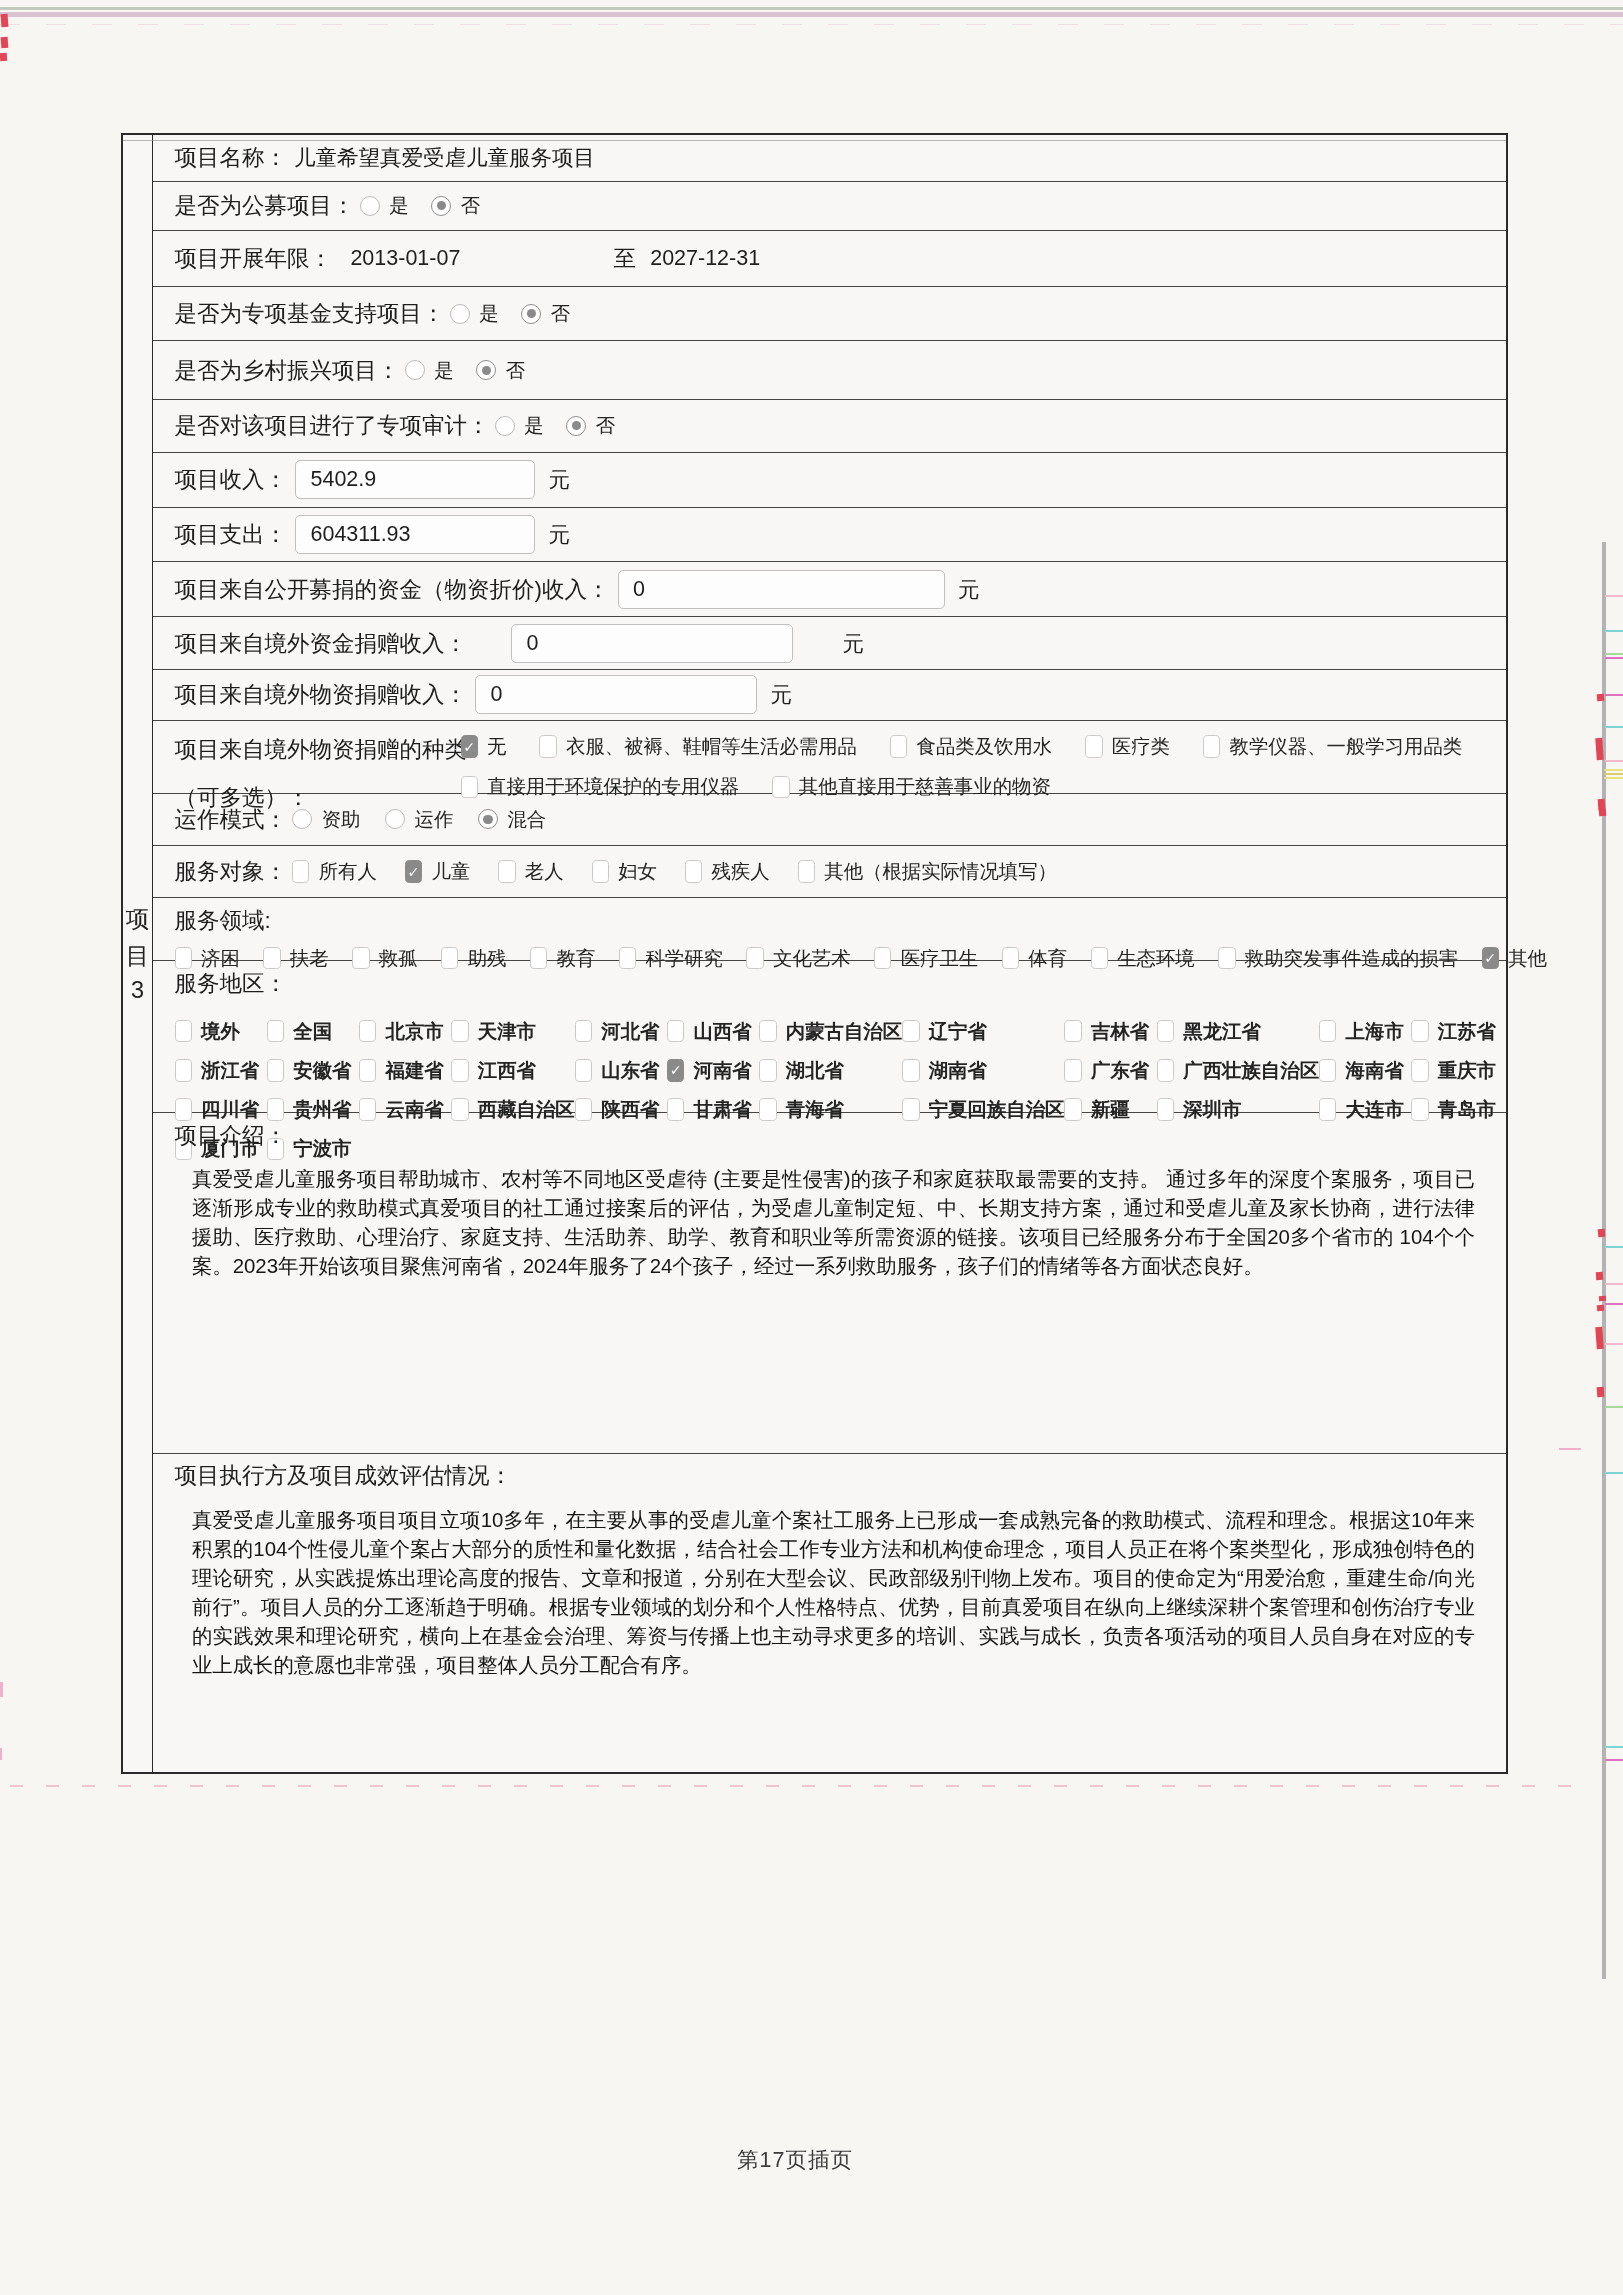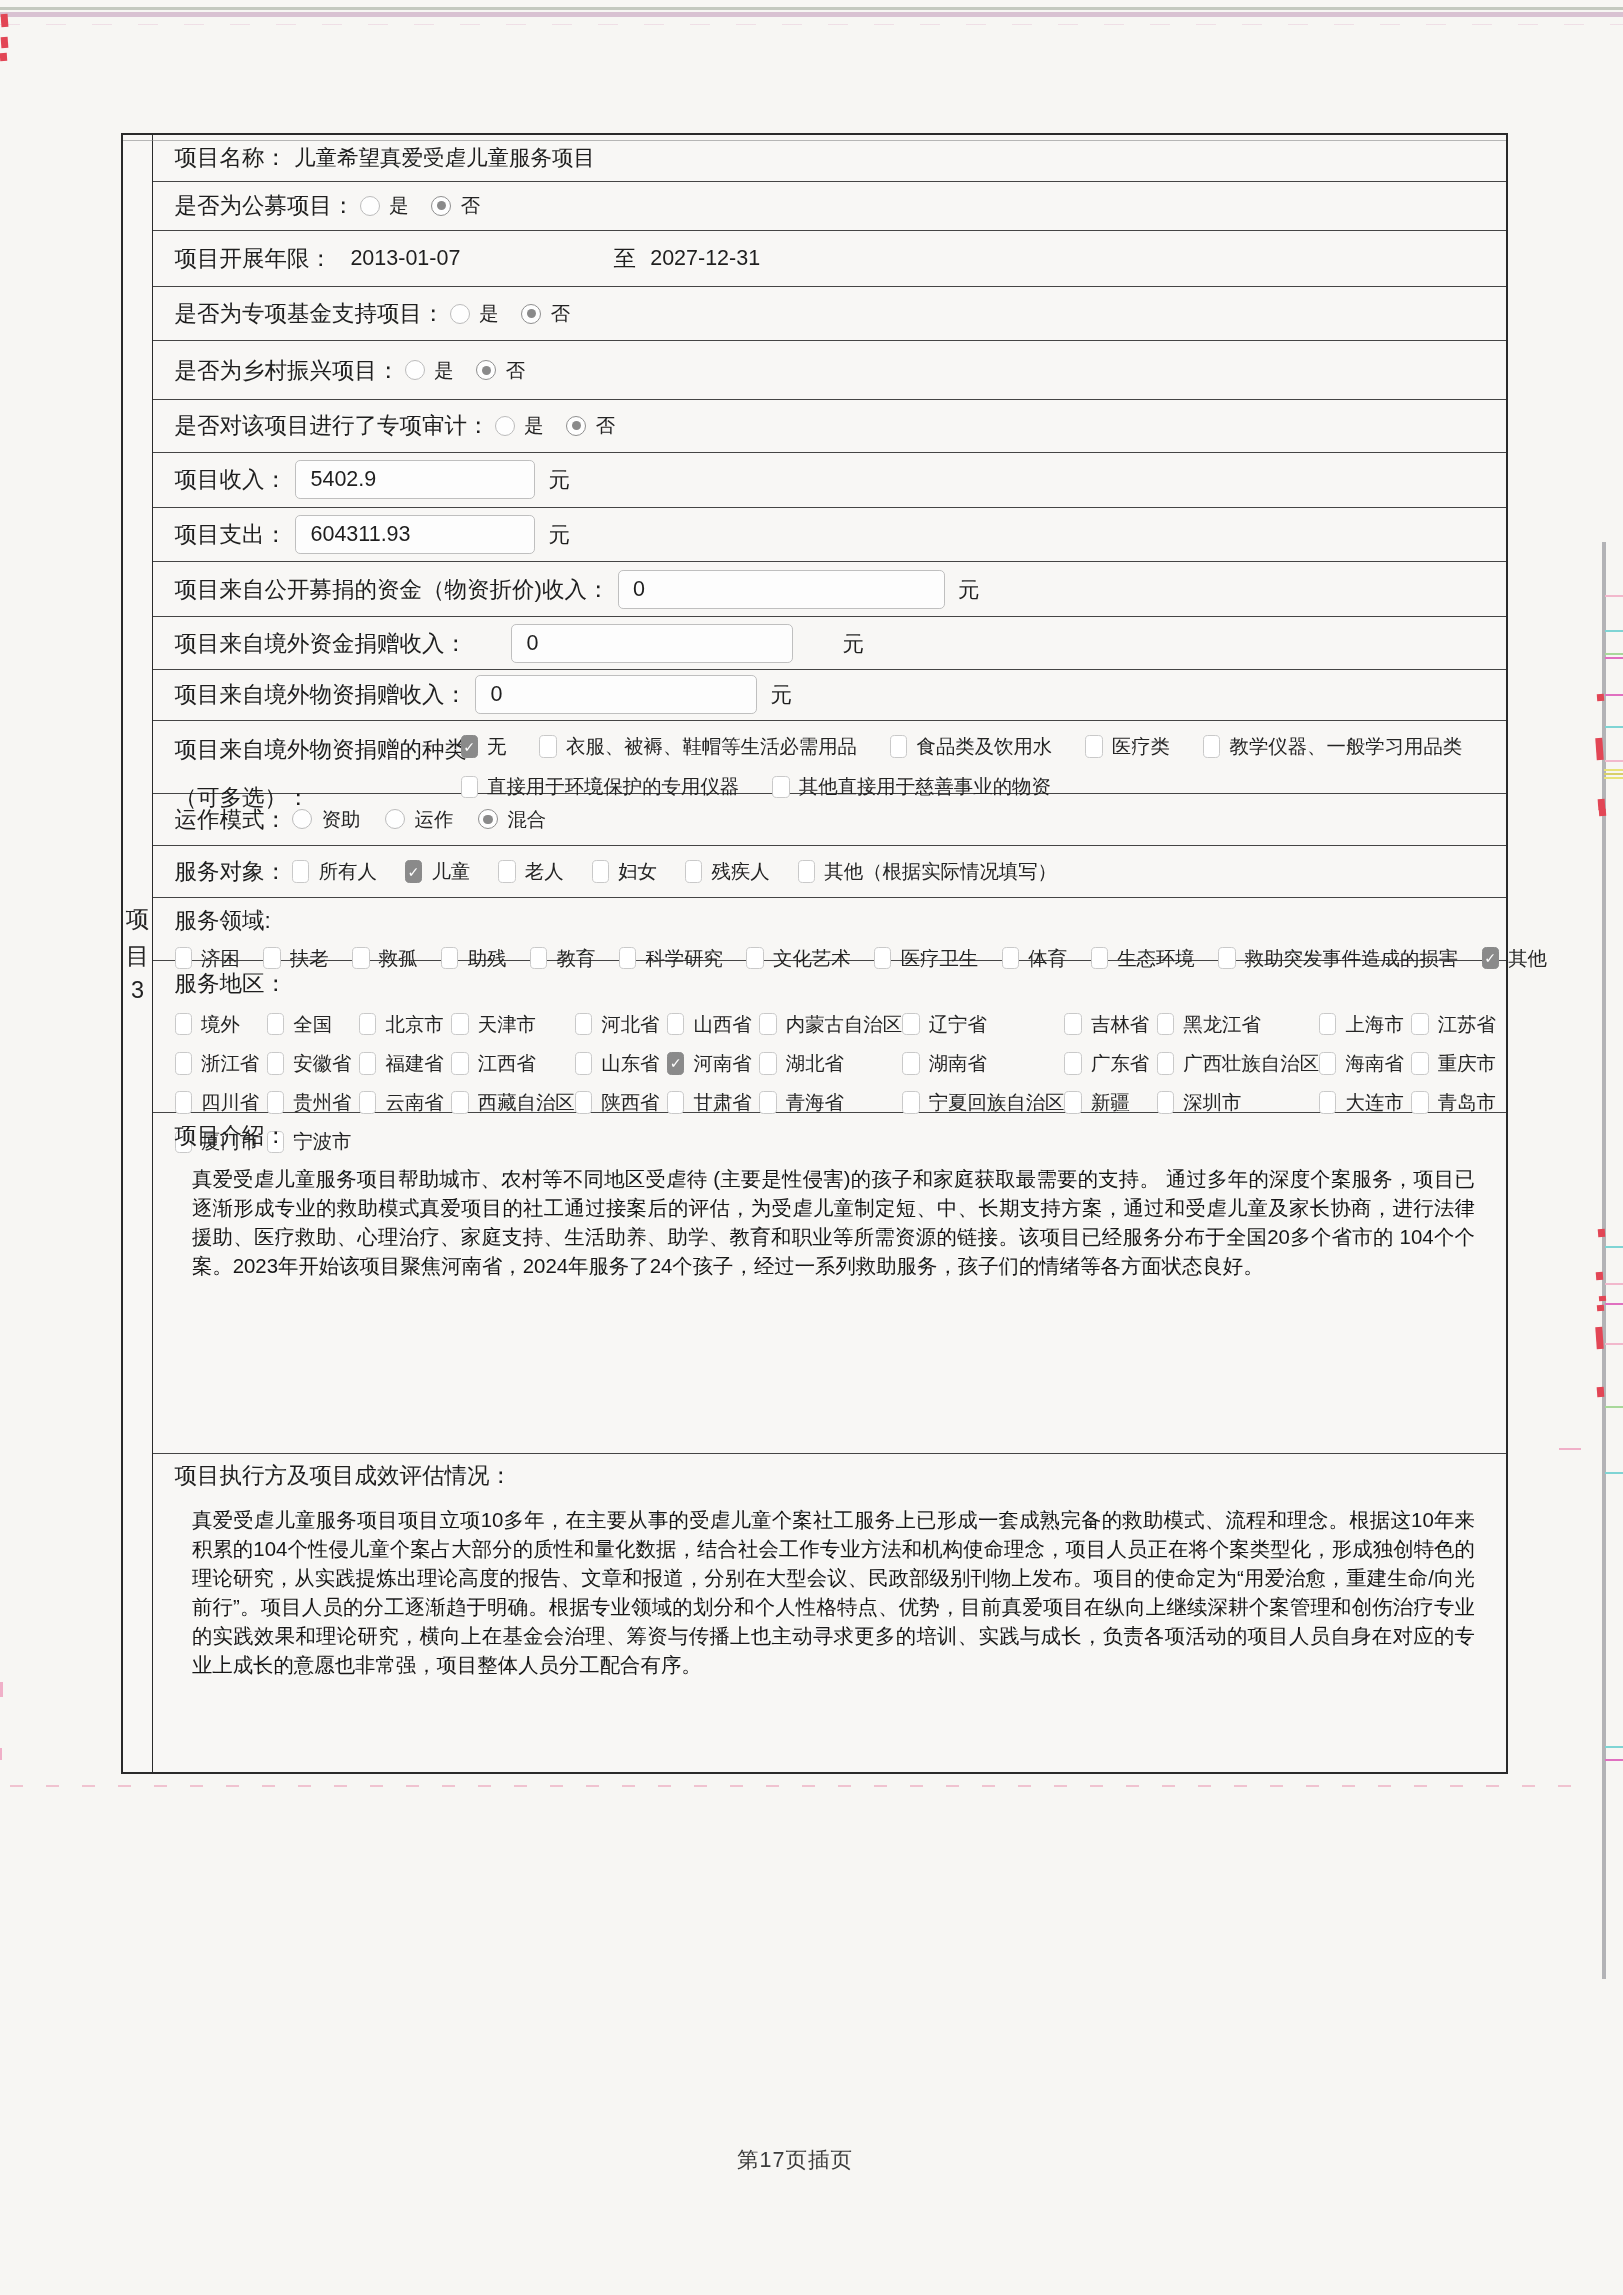--- a/index.html
+++ b/index.html
@@ -50,21 +50,21 @@
     display:inline-flex;align-items:center;box-sizing:border-box;}
   .input-text{padding-left:14.3px;font-size:21.5px;}
   .unit{margin-left:13.3px;font-size:21.5px;}
   
   .row.block{flex-direction:column;align-items:stretch;justify-content:flex-start;padding-top:6.1px;}
   .types-wrap{display:flex;align-items:flex-start;width:100%;}
   .types-labels{width:286px;flex:none;display:flex;flex-direction:column;gap:17.4px;padding-top:7.2px;}
   .types-opts{display:flex;flex-direction:column;gap:13.3px;padding-top:6.1px;}
   .opt-line{display:flex;gap:33px;flex-wrap:nowrap;}
   .fields-line{display:flex;gap:23.5px;margin-top:9.2px;flex-wrap:nowrap;}
-  .region-grid{display:grid;grid-template-columns:repeat(12,1fr);row-gap:12.3px;margin-top:12px;width:1329px;}
+  .region-grid{display:grid;grid-template-columns:repeat(12,1fr);row-gap:12.3px;margin-top:19px;width:1329px;font-weight:bold;}
   .para{margin:14.3px 31px 0 17.4px;font-size:20.4px;line-height:29px;text-align:justify;color:#161616;}
   .cell-label{font-size:22.5px;}
   .footer{position:absolute;left:737px;top:2145px;font-size:21.5px;color:#3a3a3a;letter-spacing:1px;}
 </style>
 </head>
 <body>
 
 <div class="scan-line band-green"></div>
 <div class="scan-line band-pink"></div>
 <div class="scan-line band-faint"></div>

